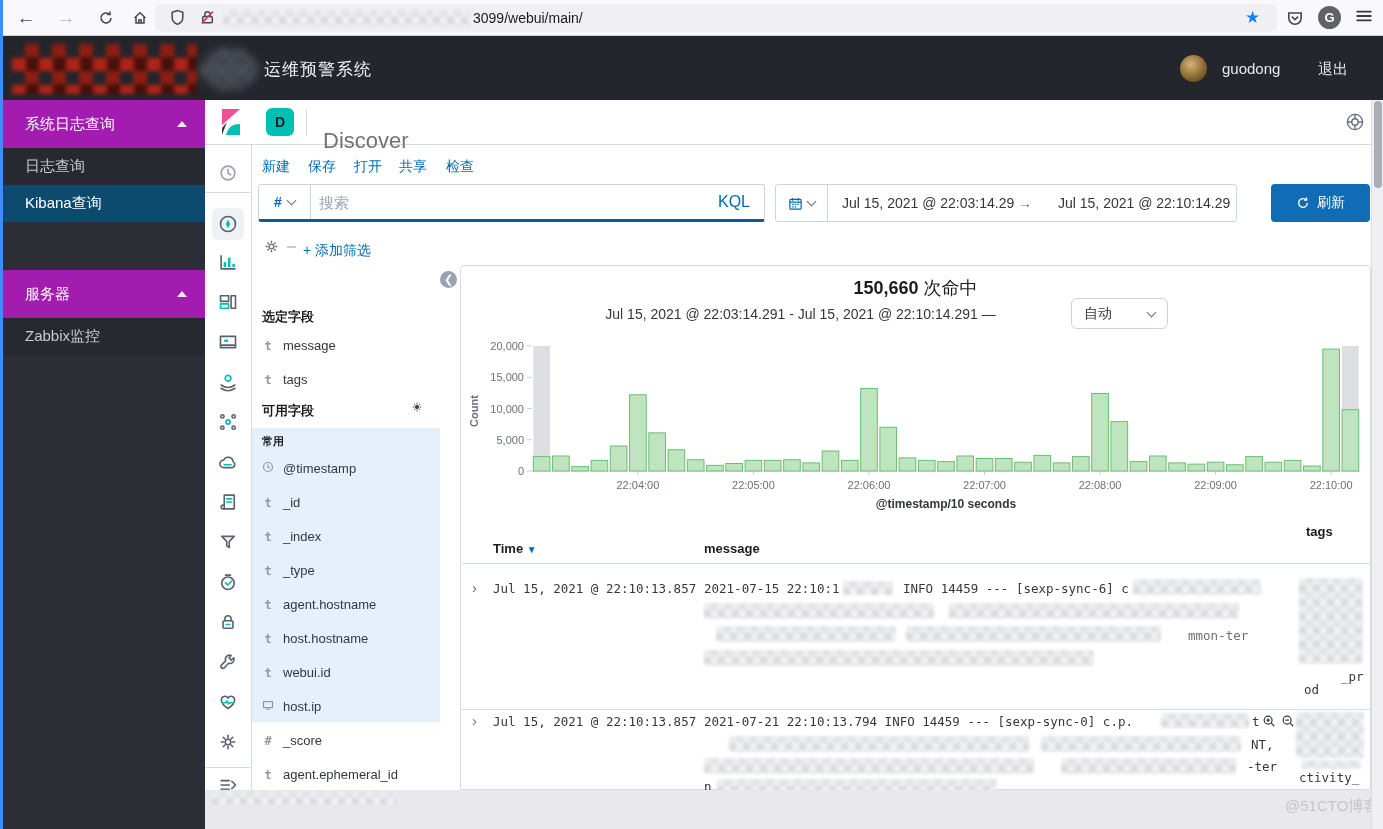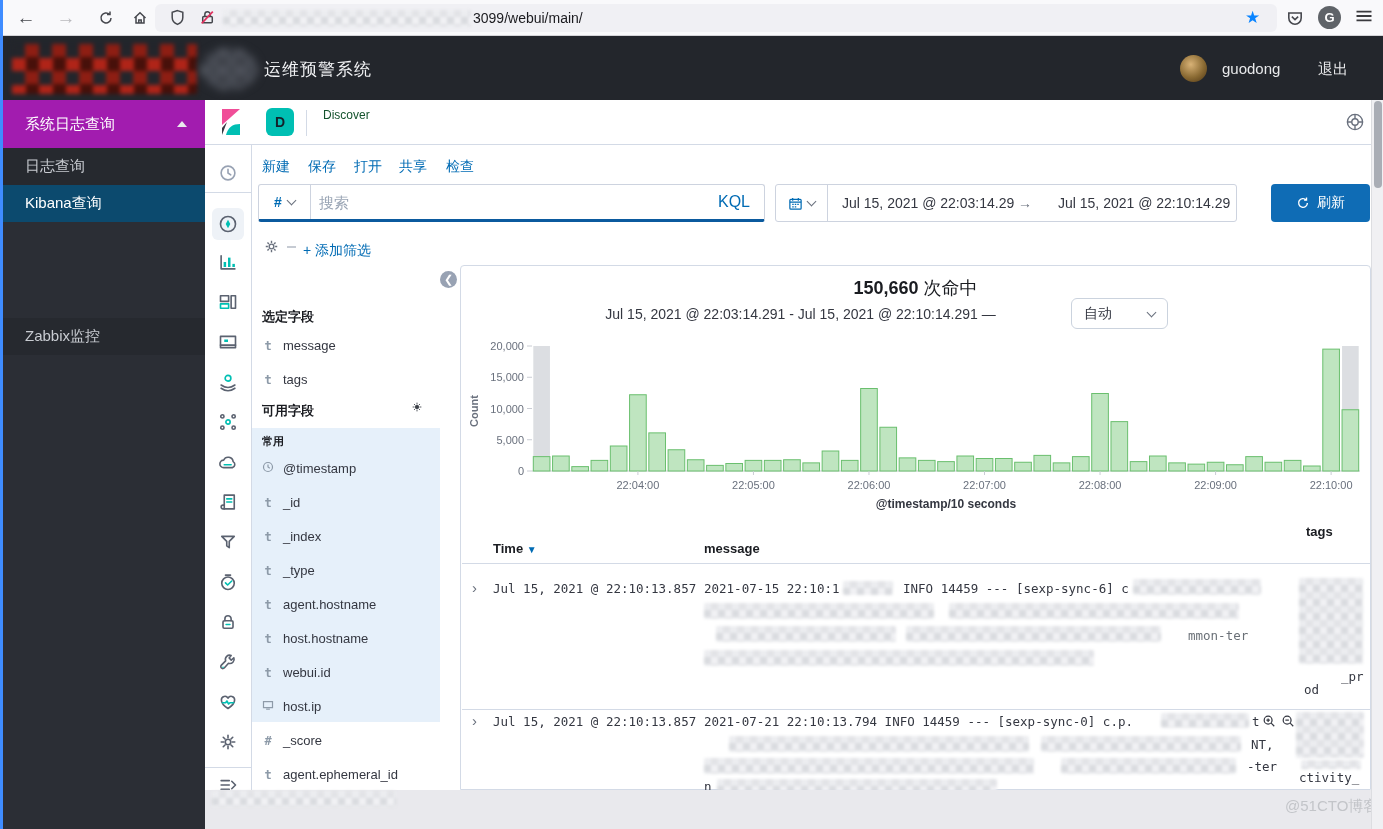--- a/index.html
+++ b/index.html
@@ -29,21 +29,21 @@
   .nav-child{background:#26292f}
   .nav-selected{background:#0c4a6e;color:#fff}
   .tri{position:absolute;right:18px;width:0;height:0;border-left:5px solid transparent;border-right:5px solid transparent}
   .tri-up{border-bottom:6px solid #e9eaec}
   .tri-down{border-top:6px solid #8a8f98}
   .accent-strip{position:absolute;left:0;top:0;width:3px;height:829px;background:#3f8cff;z-index:60}
   
   .kb{position:absolute;left:205px;top:100px;width:1178px;height:729px;background:#fff}
   .kb-topbar{position:absolute;left:0;top:0;width:1178px;height:45px;background:#fff;border-bottom:1px solid #d3dae6}
   .d-badge{position:absolute;left:61px;top:8px;width:28px;height:28px;background:#00bfb3;border-radius:6px;color:#13222b;font-weight:bold;font-size:14px;text-align:center;line-height:28px}
-  .kb-crumb{position:absolute;left:118px;top:8px;font-size:12px;color:#14532d}
+  .kb-crumb{position:absolute;left:118px;top:28px;font-size:22px;color:#737373}
   .vdiv{position:absolute;background:#d3dae6;width:1px}
   .kb-rail{position:absolute;left:0;top:45px;width:47px;height:645px;background:#fff;border-right:1px solid #d3dae6}
   .ri{position:absolute;left:13px;width:20px;height:20px}
   .ri svg{width:20px;height:20px;stroke:#5b6270;fill:none;stroke-width:1.3;stroke-linecap:round;stroke-linejoin:round}
   .ri-sel{left:7px;padding:6px;width:32px;height:32px;background:#eef2f7;border-radius:6px}
   .ri-sel svg{width:20px;height:20px}
   
   .kb-link{position:absolute;top:58px;font-size:14px;color:#006BB4;cursor:pointer}
   .qbar{position:absolute;left:53px;top:84px;width:507px;height:38px;background:#fff;border:1px solid #cdd3df;border-bottom:3px solid #0b5a9e;border-radius:3px}
   .qseg{position:absolute;left:0;top:0;width:52px;height:34px;border-right:1px solid #cdd3df;display:flex;align-items:center;justify-content:center;gap:6px;color:#006BB4;font-size:14px;font-weight:bold}
@@ -145,20 +145,24 @@
   <div class="side-nav">
     <div class="nav-item nav-parent" style="top:0;height:48px">
       <span>系统日志查询</span>
       <span class="tri tri-up"></span>
     </div>
     <div class="nav-item nav-child" style="top:48px;height:37px">
       <span>日志查询</span>
     </div>
     <div class="nav-item nav-selected" style="top:85px;height:37px">
       <span>Kibana查询</span>
+    </div>
+    <div class="nav-item nav-parent" style="top:170px;height:48px">
+      <span>服务器</span>
+      <span class="tri tri-up"></span>
     </div>
     <div class="nav-item nav-child" style="top:218px;height:37px">
       <span>Zabbix监控</span>
     </div>
   </div>
 
   <div class="kb">
 
     <div class="kb-topbar">
       <span class="abs" style="left:14px;top:8px">

